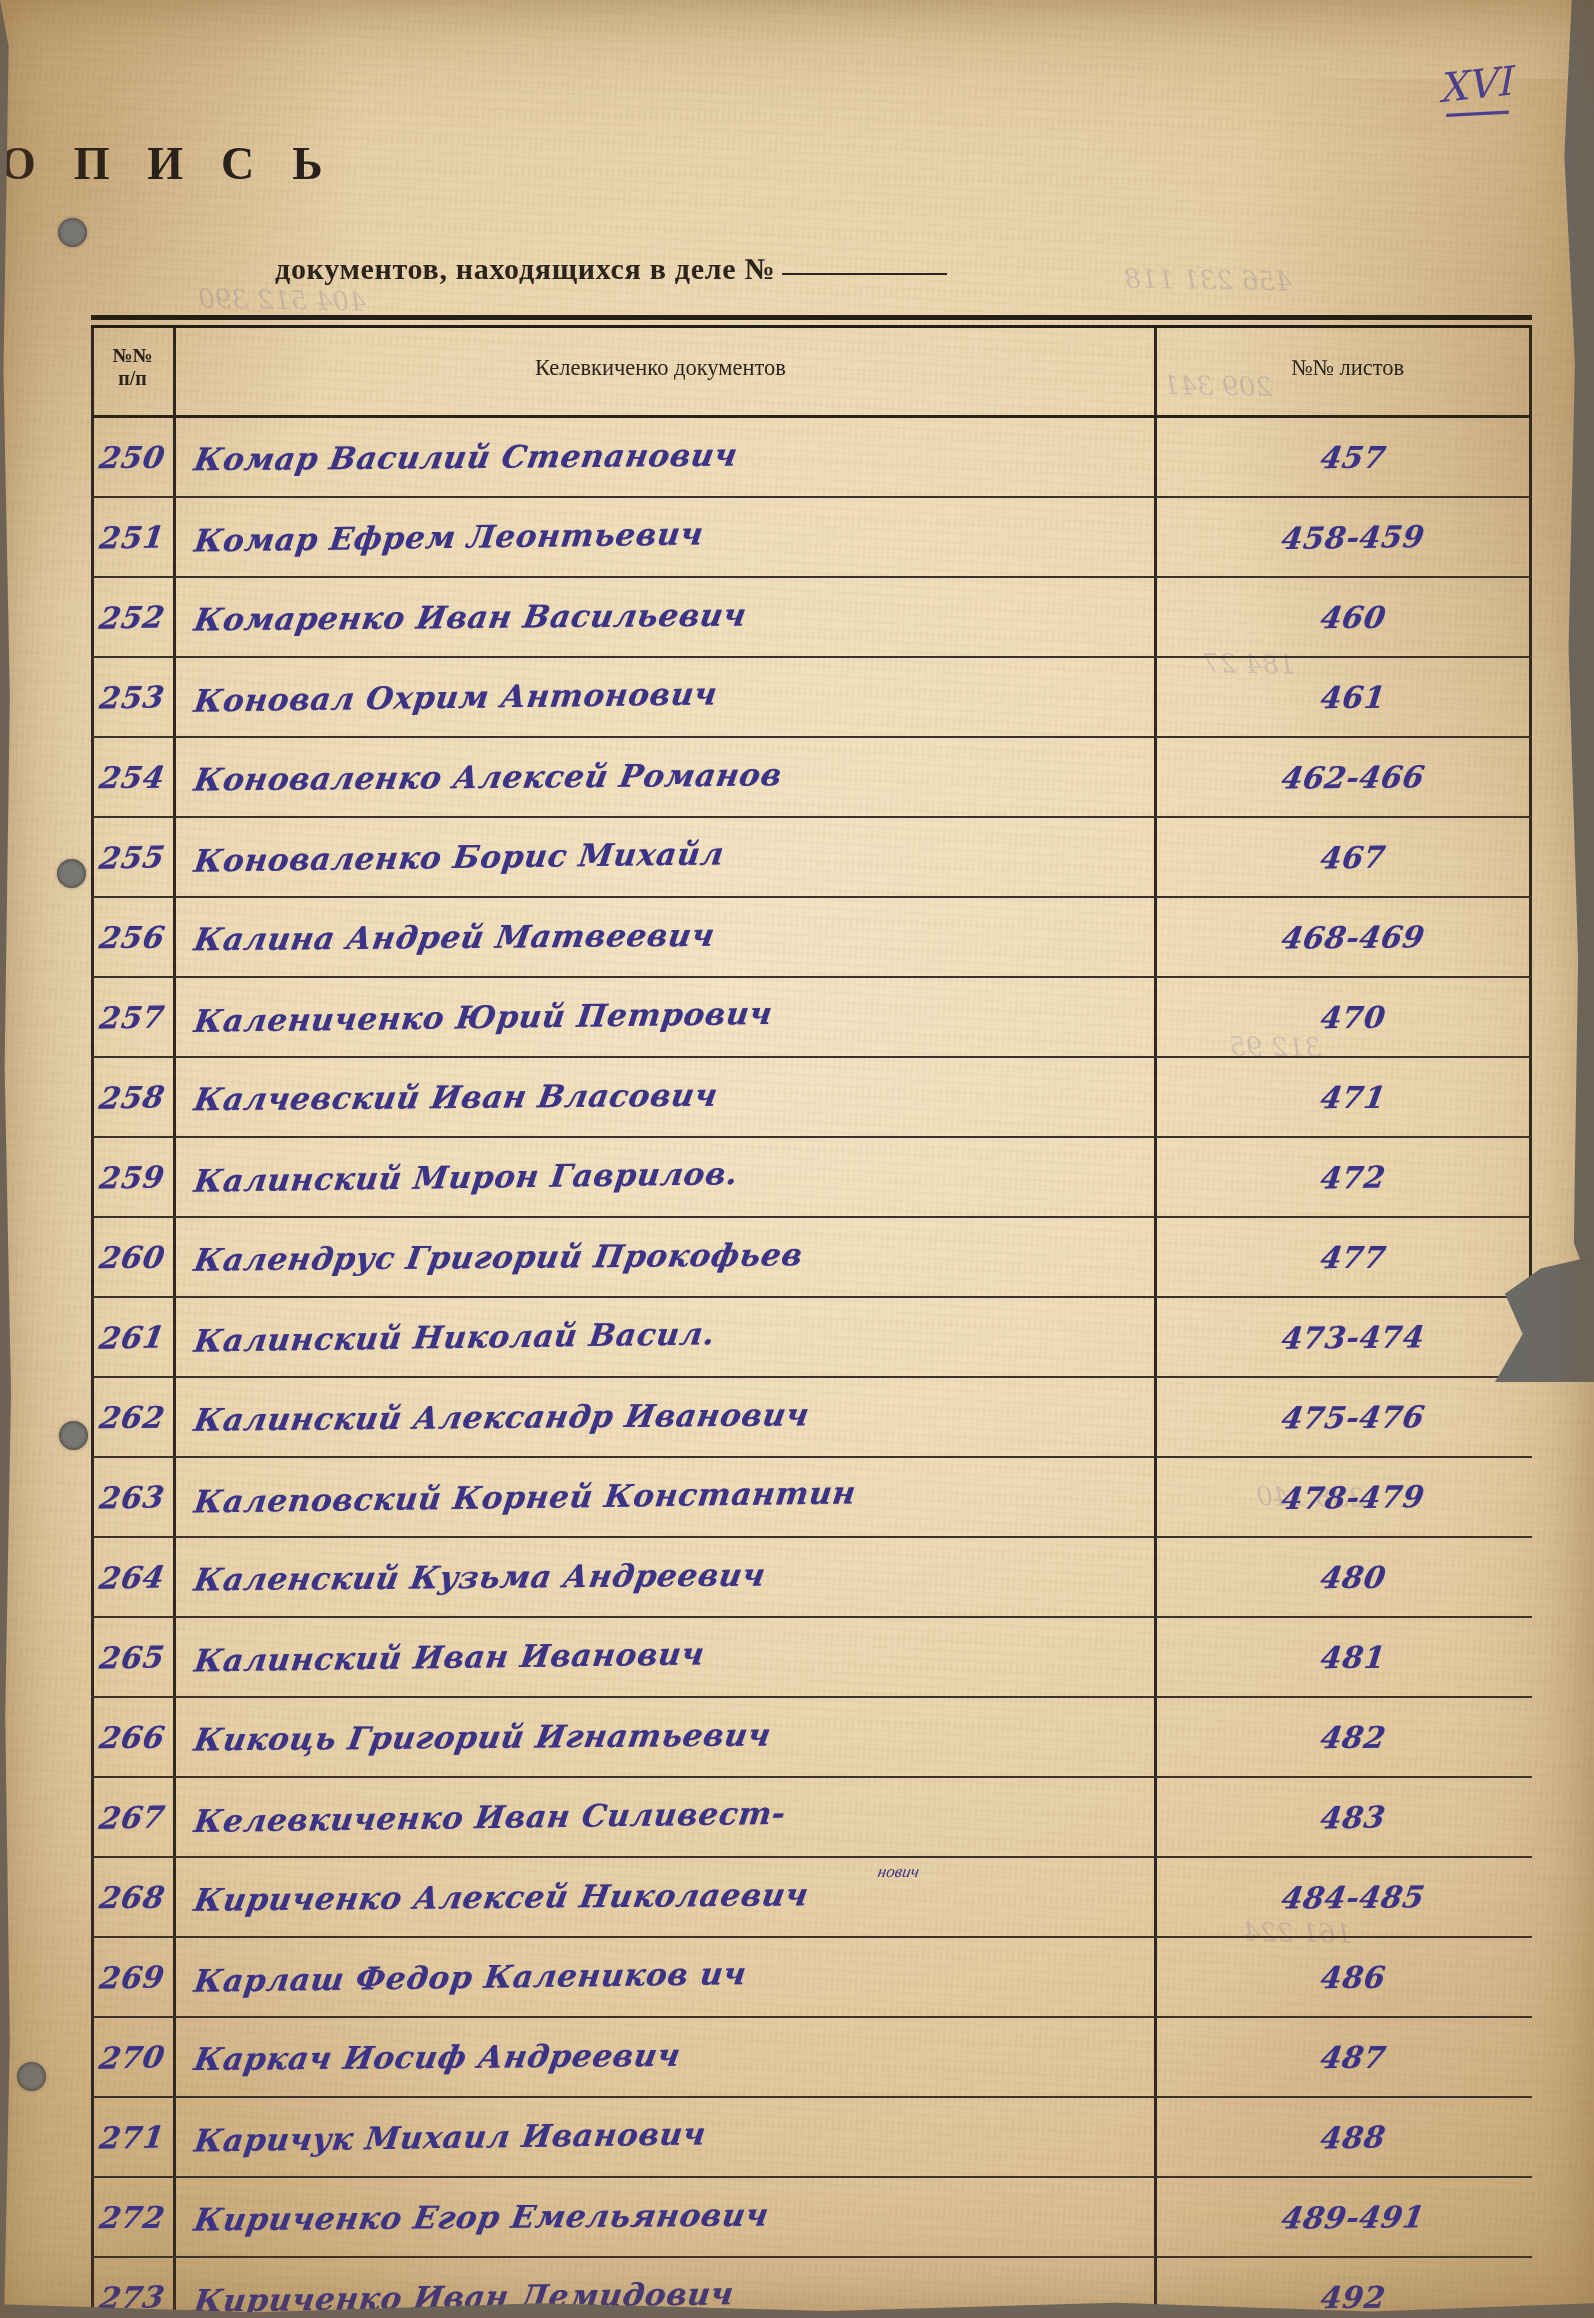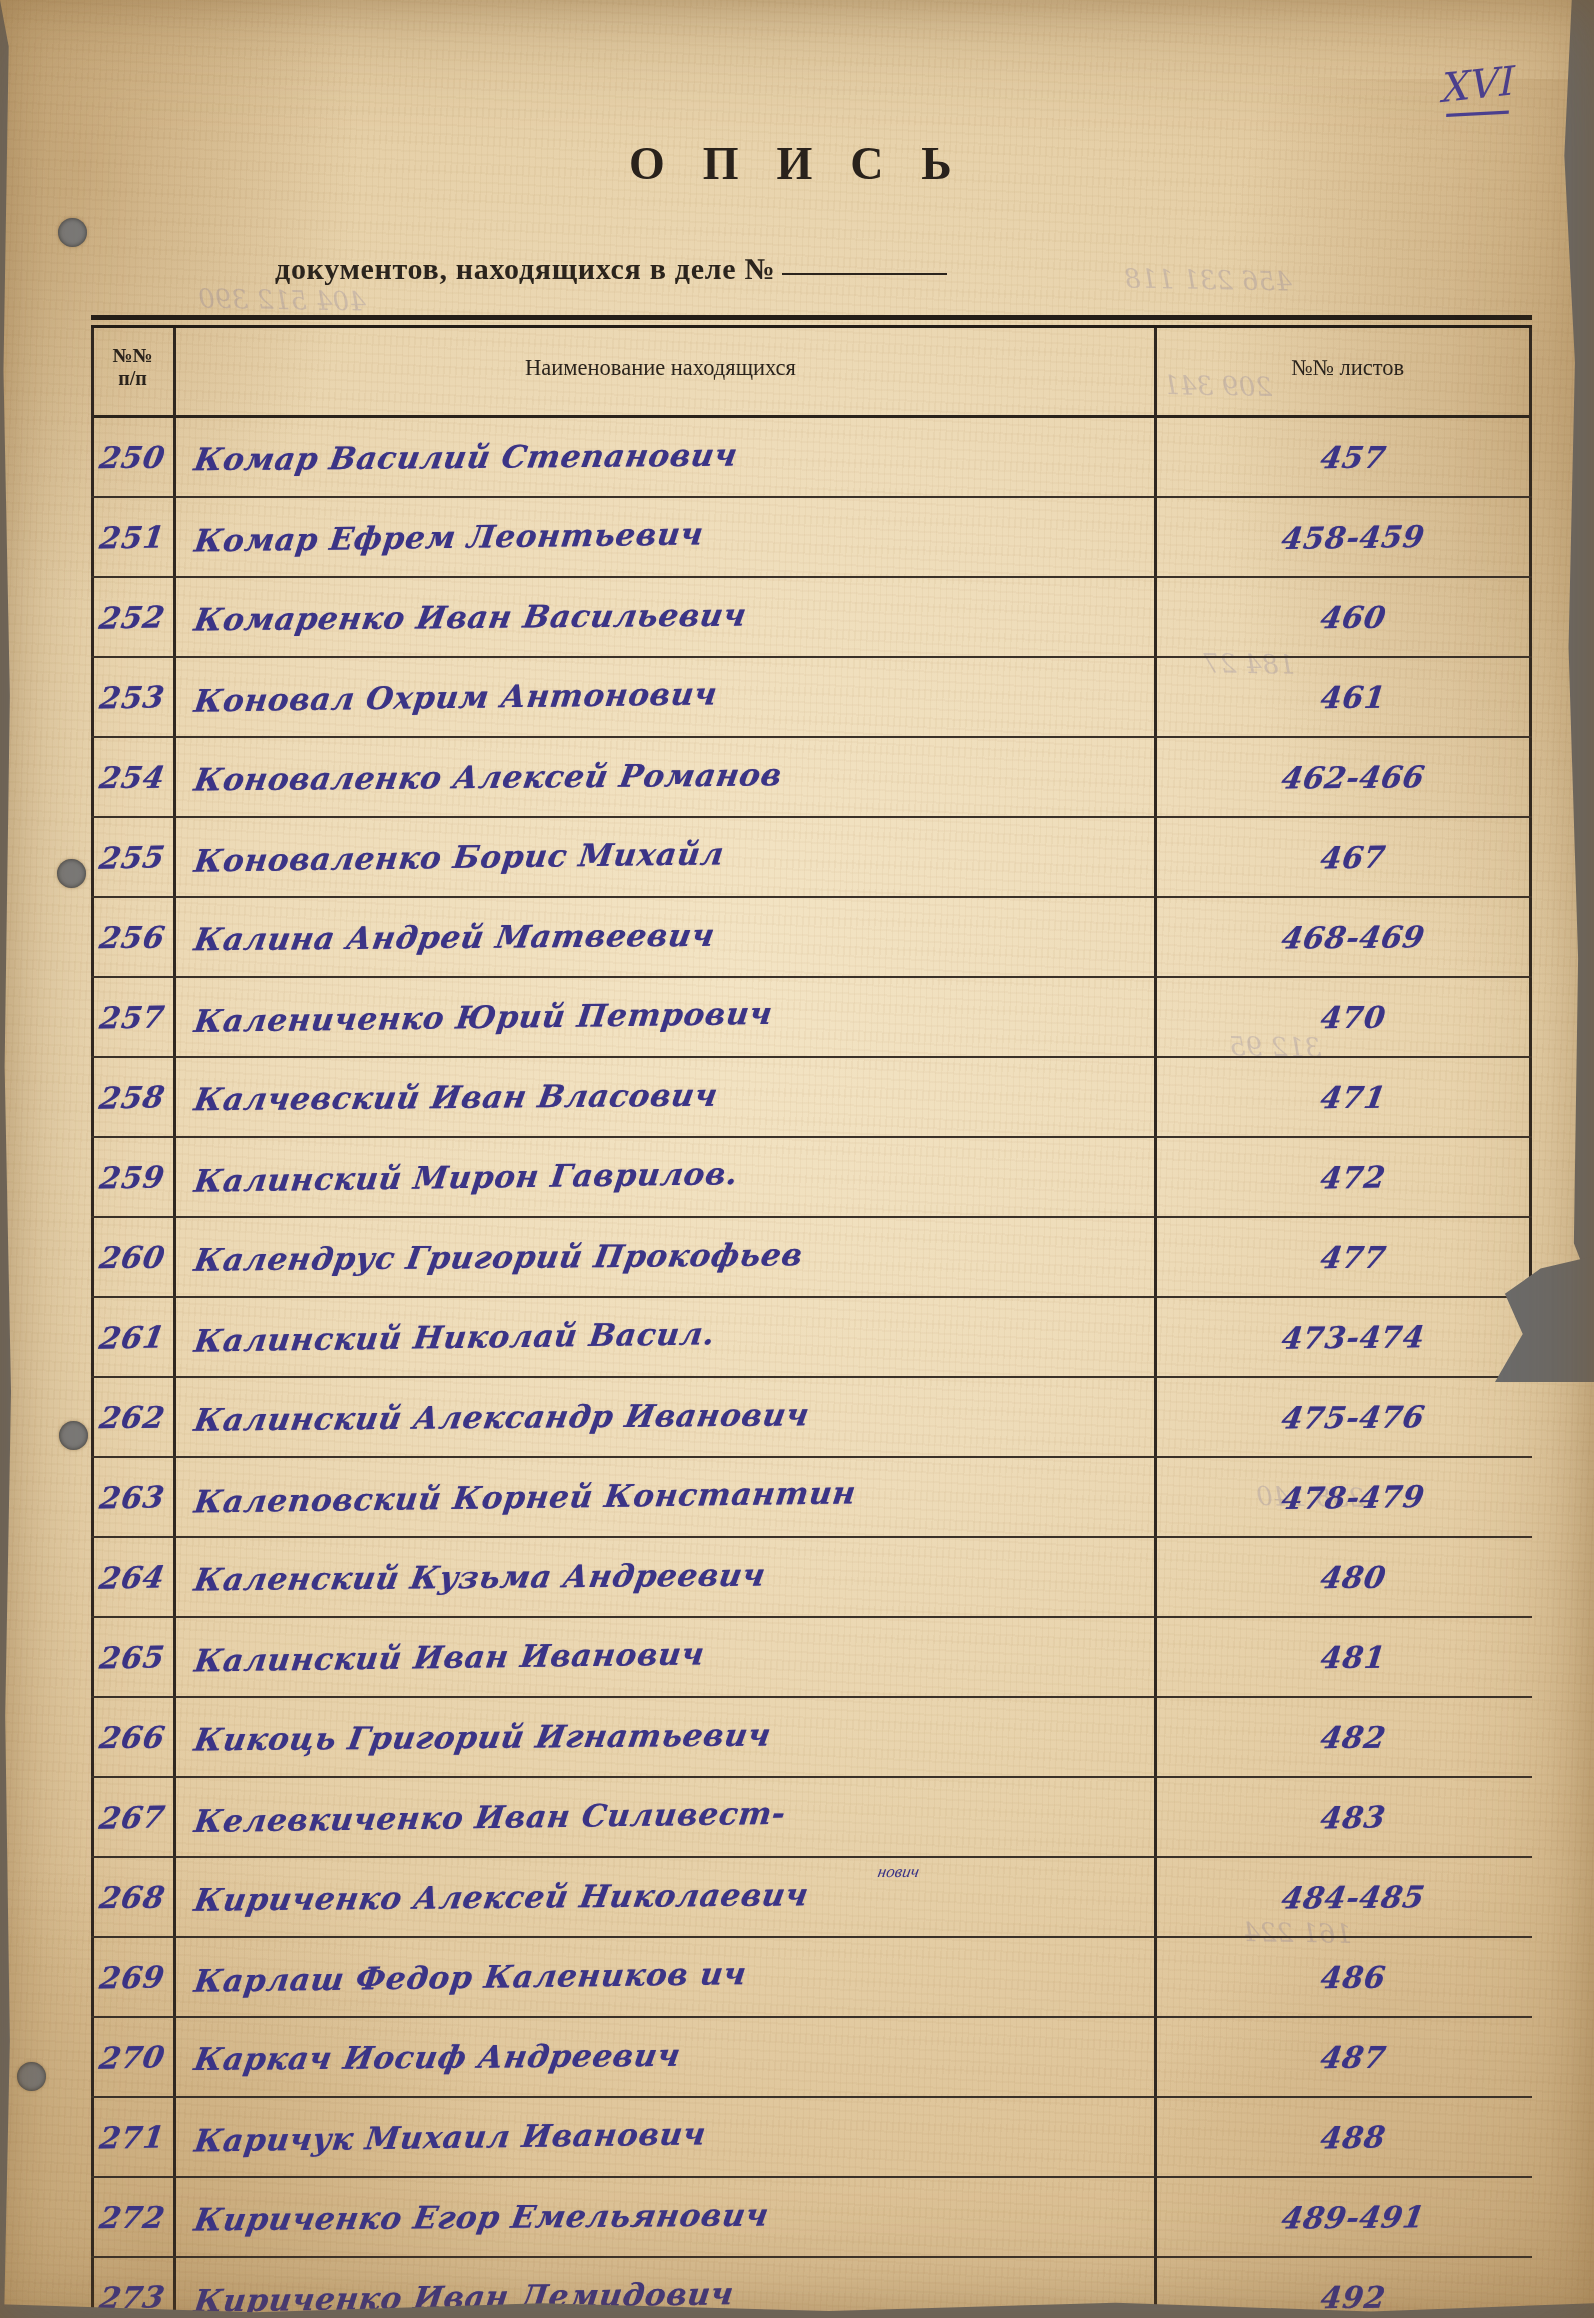--- a/index.html
+++ b/index.html
@@ -110,21 +110,20 @@
   .hole-1 { left: 58px; top: 218px; }
   .hole-2 { left: 57px; top: 859px; }
   .hole-3 { left: 59px; top: 1421px; }
   .hole-4 { left: 17px; top: 2062px; }
 
   
   .title {
     position: absolute;
     left: 0; right: 0;
     top: 137px;
-    text-align: center;
     font-size: 46px;
     font-weight: 700;
     letter-spacing: 13.2px;
     color: #29221c;
     font-family: "Liberation Serif", serif;
   }
   .subtitle {
     position: absolute;
     left: 275px;
     top: 252px;
@@ -315,21 +314,21 @@
     <span>документов, находящихся в деле №</span><span class="blank"></span>
   </div>
 
   <div class="rule-top"></div>
   <div class="rule-top2"></div>
 
   <div class="col-head ch-num">
     <div>№№</div>
     <div>п/п</div>
   </div>
-  <div class="col-head ch-name">Наименование находящихся</div>
+  <div class="col-head ch-name">Келевкиченко документов</div>
   <div class="col-head ch-sheets">№№ листов</div>
 
   <div class="rule-head-bottom"></div>
 
   <div class="vline vline-left"></div>
   <div class="vline vline-1"></div>
   <div class="vline vline-2"></div>
   <div class="vline vline-right"></div>
 
   <div class="rows" id="rows">

